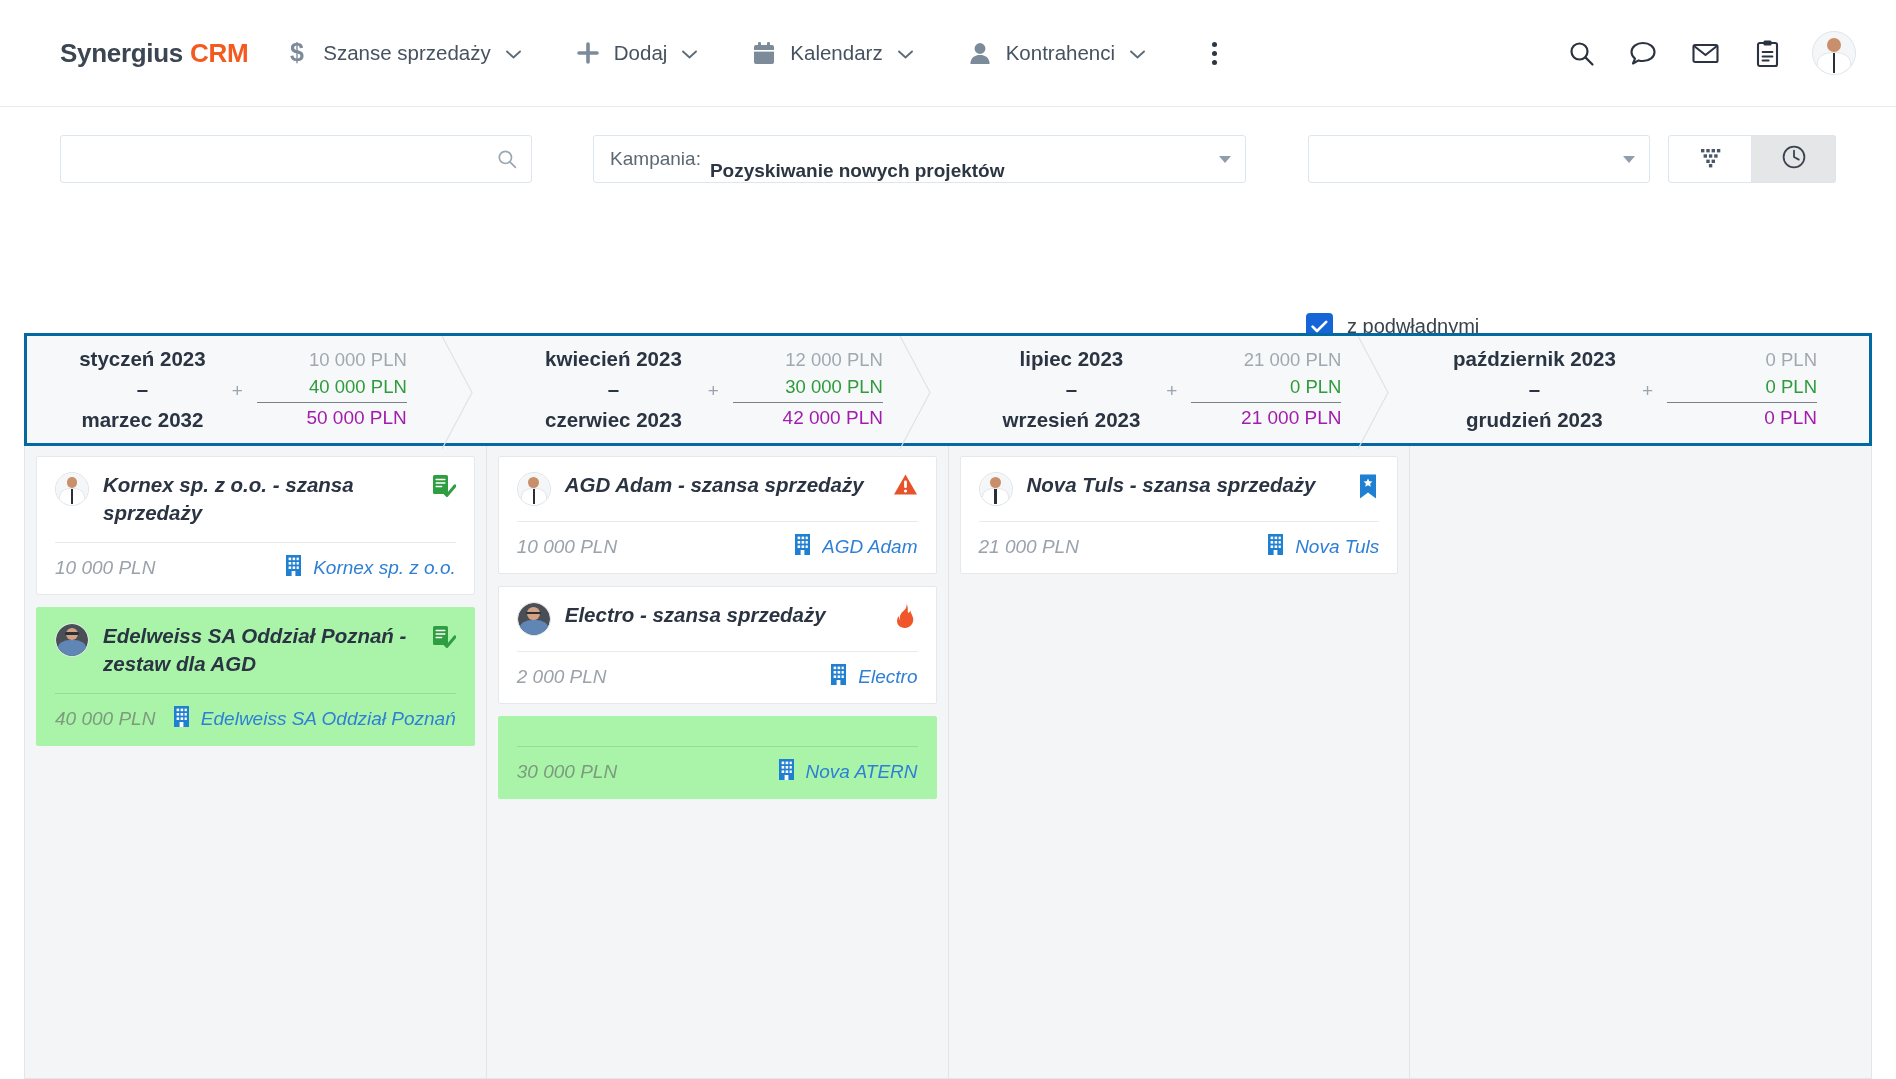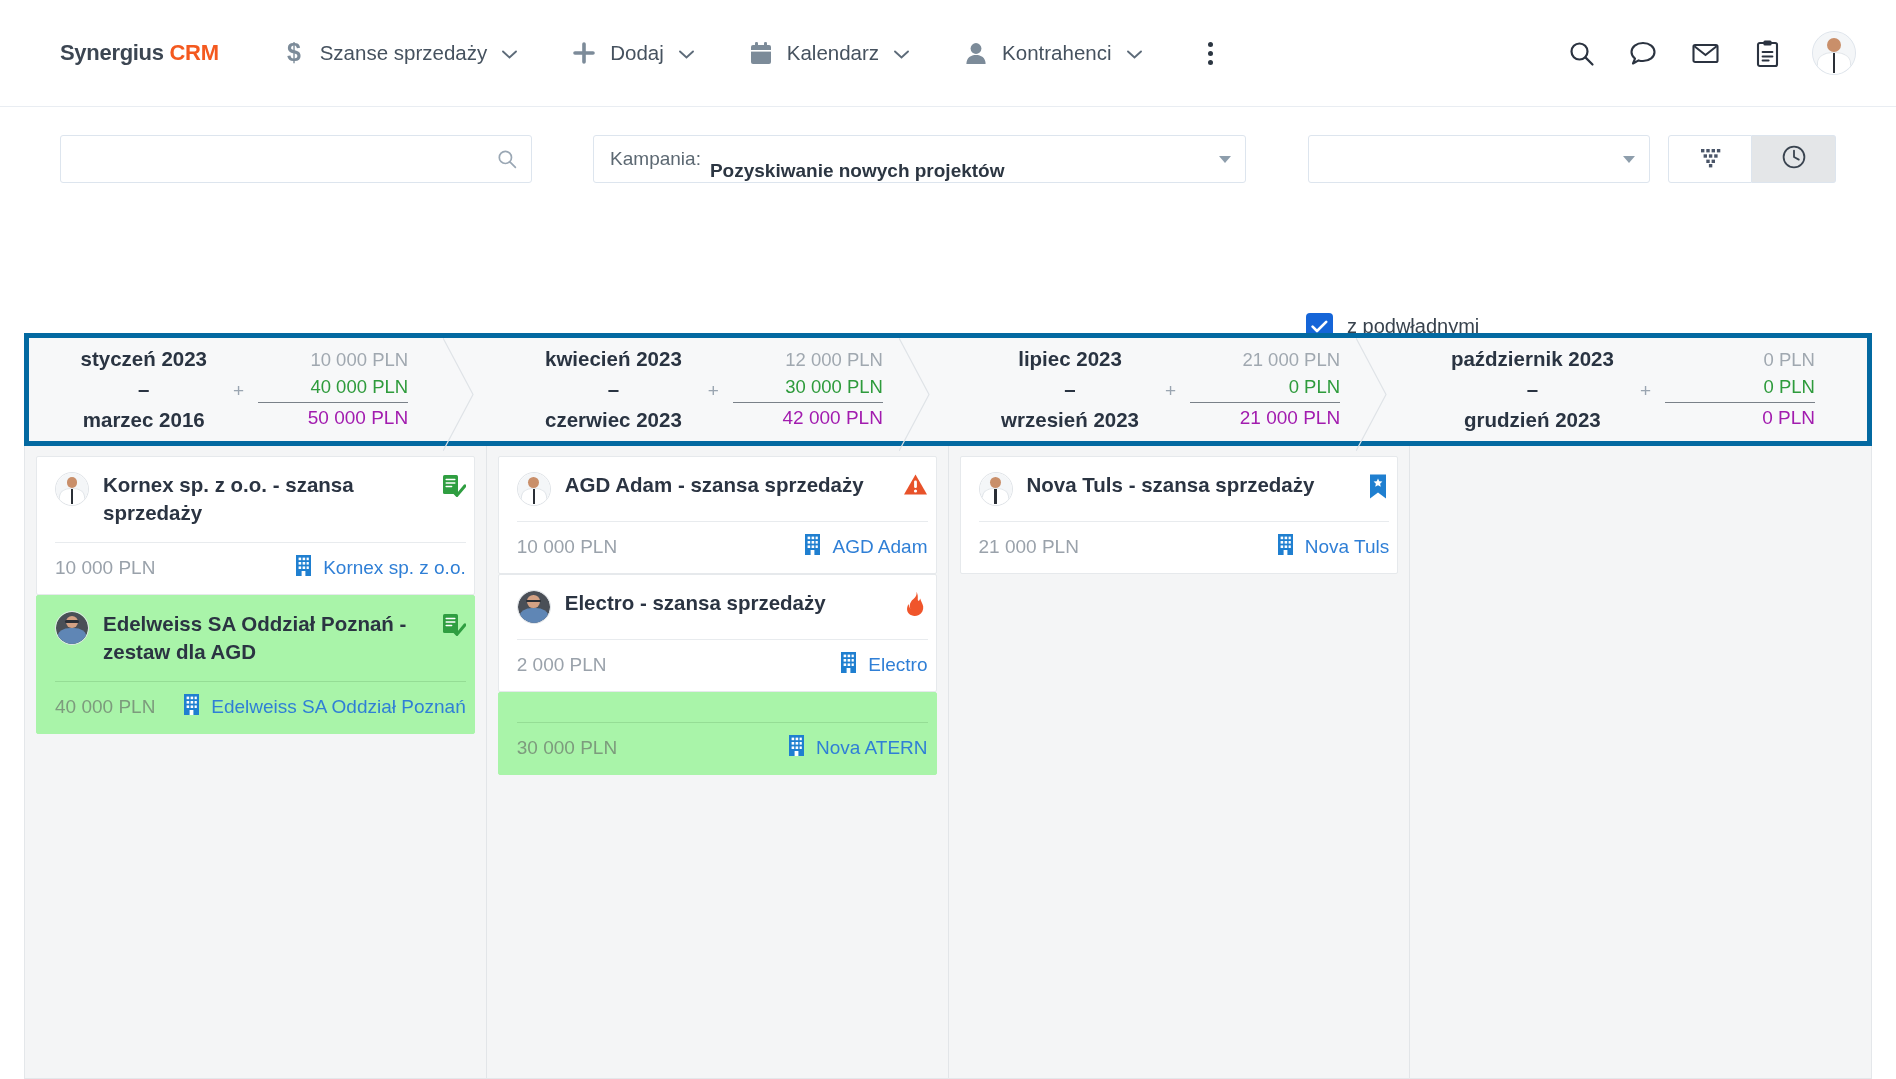--- a/index.html
+++ b/index.html
@@ -14,25 +14,25 @@
   .topbar {
     height: 107px;
     background: #ffffff;
     display: flex;
     align-items: center;
     padding: 0 40px 0 60px;
     border-bottom: 1px solid #e9edf2;
     position: relative;
   }
   .brand {
-    font-size: 22px;
+    font-size: 26px;
     font-weight: bold;
     letter-spacing: -0.3px;
     white-space: nowrap;
-    margin-right: 62px;
+    margin-right: 36px;
   }
   .brand .b1 { color: #3c4652; }
   .brand .b2 { color: #f4591f; }
 
   .navitem {
     display: flex;
     align-items: center;
     gap: 13px;
     margin-right: 54px;
     color: #46525f;
@@ -165,21 +165,21 @@
   .pager .pb:last-child { border-radius: 0 3px 3px 0; }
   .pager .dot { width: 9px; height: 9px; border-radius: 50%; background: #2c3642; }
   #view-select { width: 360px; margin-left: 25px; }
 
   
   .board { position: absolute; left: 24px; top: 333px; width: 1848px; height: 746px; }
 
   .qheader {
     display: flex; height: 113px;
     background: #f7f8f9;
-    border: 5px solid #0369a1;
+    border: 3px solid #0369a1;
     position: relative;
   }
   .qseg {
     flex: 1 1 0; position: relative;
     display: flex; align-items: center; justify-content: center;
     gap: 26px;
     padding: 0 26px;
   }
   .qseg + .qseg::before,
   .qseg::after { content: ""; }
@@ -211,23 +211,24 @@
     border-right: 1px solid #e2e5e8;
     min-width: 0;
   }
   .qcol:last-child { border-right: 0; }
 
   
   .card {
     background: #ffffff;
     border: 1px solid #e6e9ec;
     border-radius: 2px;
-    margin-bottom: 0;
-    padding: 14px 8px 12px 18px;
+    margin-bottom: 12px;
+    padding: 14px 18px 12px 18px;
     cursor: pointer;
+    font-style: italic;
   }
   .card.green { background: #a9f4a9; border-color: #a9f4a9; }
 
   .card-top { display: flex; align-items: flex-start; gap: 14px; }
   .card-av {
     width: 34px; height: 34px; border-radius: 50%;
     flex: 0 0 34px; position: relative; overflow: hidden;
     border: 1px solid #e0e4e8; margin-top: 1px;
   }
   .card-title {
@@ -450,21 +451,21 @@
   </div>
 </div>
 
 <div class="board">
 
   <div class="qheader" id="quarter-header">
       <div class="qseg">
     <div class="qrange">
       <div>styczeń 2023</div>
       <div>–</div>
-      <div>marzec 2016</div>
+      <div>marzec 2032</div>
     </div>
     <div class="qsum">
       <span class="qplus">+</span>
       <div class="qnums">
         <div class="n1">10 000 PLN</div>
         <div class="n2">40 000 PLN</div>
         <div class="hr"></div>
         <div class="n3">50 000 PLN</div>
       </div>
     </div>

